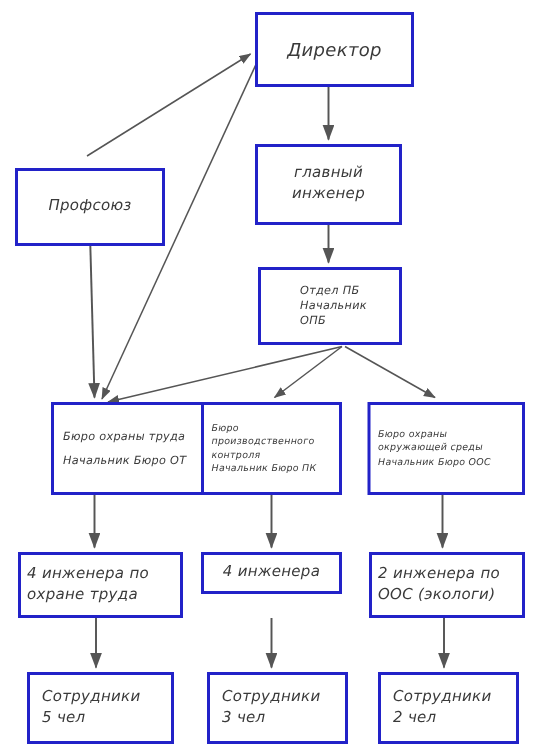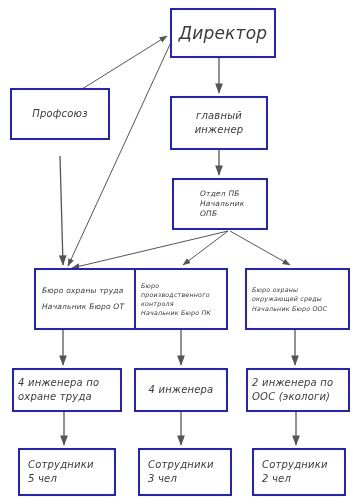--- a/index.html
+++ b/index.html
@@ -40,21 +40,21 @@
     font-style: italic;
     letter-spacing: 0.2px;
     overflow: hidden;
   }
   .node .line {
     display: block;
     white-space: nowrap;
   }
   .align-center { align-items: center; text-align: center; }
   .align-left { align-items: flex-start; text-align: left; padding-left: 6px; }
-  .t-lg { font-size: 17px; line-height: 15px; text-align: center; }
+  .t-lg { font-size: 12px; line-height: 15px; text-align: center; }
   .t-md { font-size: 10px; line-height: 14px; }
   .t-sm { font-size: 7.5px; line-height: 10px; }
   .t-xs { font-size: 6.3px; line-height: 9.2px; }
 </style>
 </head>
 <body>
 
 <div id="chart-root">
 
   <svg class="edges" viewBox="0 0 360 504">
@@ -86,21 +86,21 @@
 
     <path d="M64,412 L64,445" fill="none" stroke="#555555" stroke-width="1.3" marker-end="url(#arrow)"></path>
     <path d="M181,412 L181,445" fill="none" stroke="#555555" stroke-width="1.3" marker-end="url(#arrow)"></path>
     <path d="M296,412 L296,445" fill="none" stroke="#555555" stroke-width="1.3" marker-end="url(#arrow)"></path>
   </svg>
 
   <div class="node align-center t-lg" style="left:170px; top:8px; width:106px; height:50px;">
     <span class="line">Директор</span>
   </div>
 
-  <div class="node align-center t-md" style="left:10px; top:88px; width:100px; height:52px;justify-content:center;">
+  <div class="node align-center t-md" style="left:10px; top:112px; width:100px; height:52px;justify-content:center;">
     <span class="line">Профсоюз</span>
   </div>
 
   <div class="node align-center t-md" style="left:170px; top:96px; width:98px; height:54px;">
     <span class="line">главный</span>
     <span class="line">инженер</span>
   </div>
 
   <div class="node align-left t-sm" style="left:172px; top:178px; width:96px; height:52px; padding-left:26px;">
     <span class="line">Отдел ПБ</span>
@@ -124,21 +124,21 @@
     <span class="line">Бюро охраны</span>
     <span class="line">окружающей среды</span>
     <span class="line">Начальник Бюро ООС</span>
   </div>
 
   <div class="node align-left t-md" style="left:12px; top:368px; width:110px; height:44px; padding-left:4px;">
     <span class="line">4 инженера по</span>
     <span class="line">охране труда</span>
   </div>
 
-  <div class="node align-center t-md" style="left:134px; top:368px; width:94px; height:44px;">
+  <div class="node align-center t-md" style="left:134px; top:368px; width:94px; height:28px;">
     <span class="line">4 инженера</span>
   </div>
 
   <div class="node align-left t-md" style="left:246px; top:368px; width:104px; height:44px; padding-left:4px;">
     <span class="line">2 инженера по</span>
     <span class="line">ООС (экологи)</span>
   </div>
 
   <div class="node align-left t-md" style="left:18px; top:448px; width:98px; height:48px; padding-left:8px;">
     <span class="line">Сотрудники</span>

